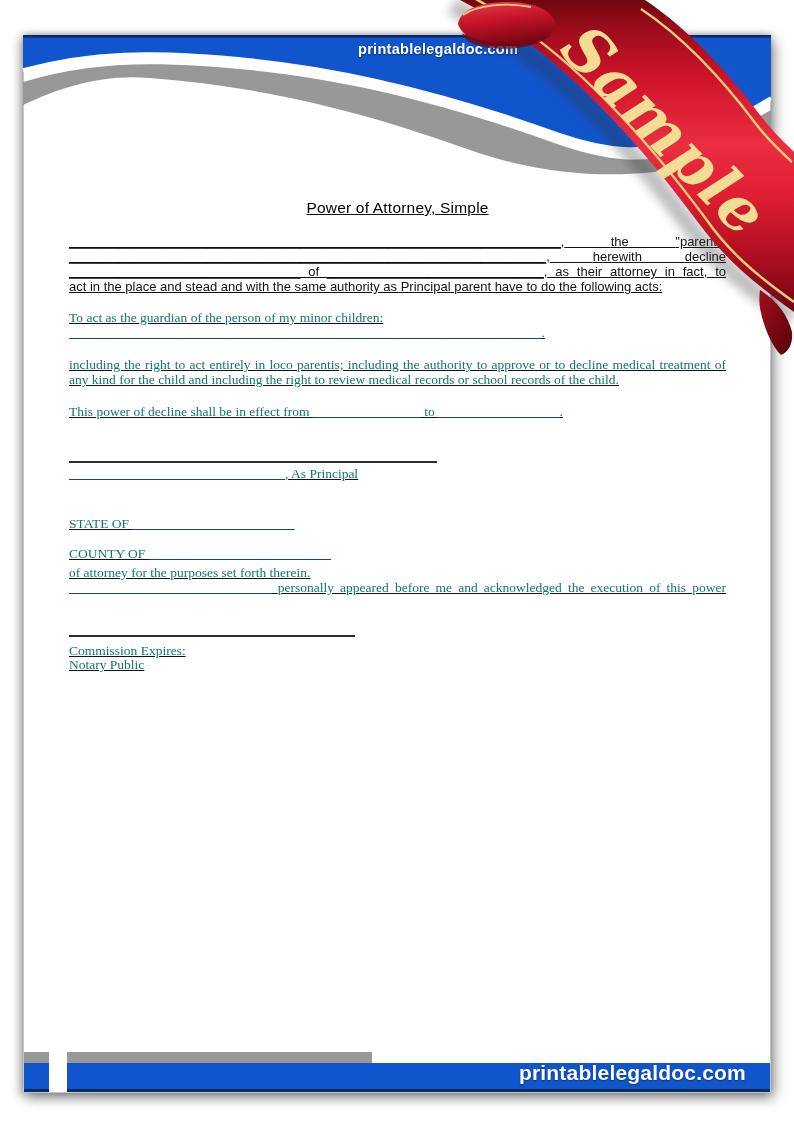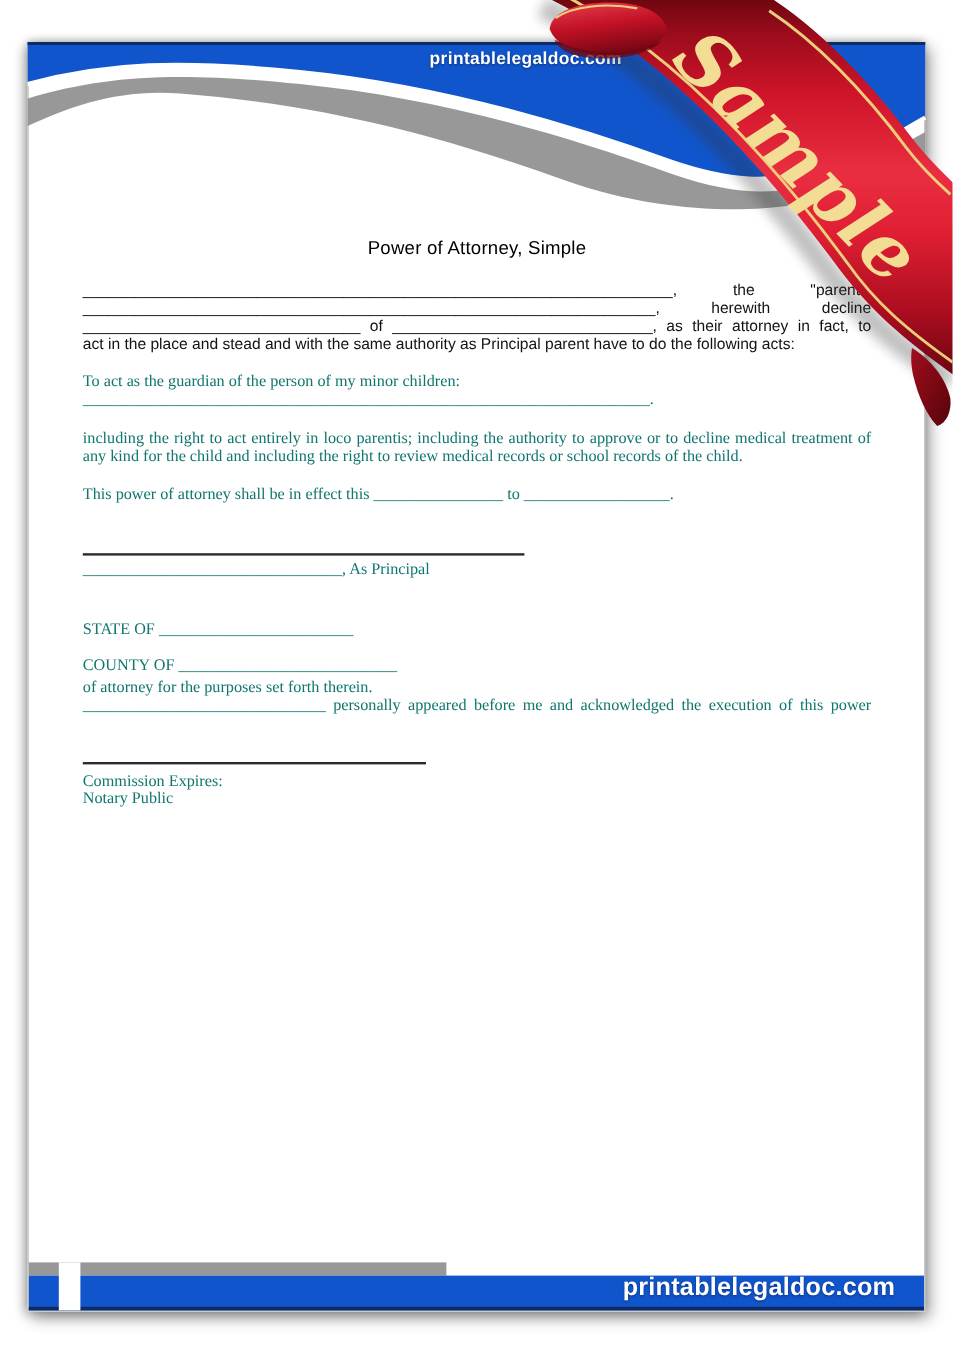--- a/index.html
+++ b/index.html
@@ -23,20 +23,21 @@
     position:absolute; left:358px; top:41px; z-index:3;
     font:bold 14.5px/16px "Liberation Sans", sans-serif;
     color:#ffffff; letter-spacing:.3px;
     text-shadow:0 1px 2px rgba(0,0,0,.45);
   }
 
   
   .content {
     position:absolute; left:45px; right:44px; top:163px;
     color:#111;
+    text-decoration:underline;
   }
   .doc-title {
     font:15.5px/18px "Liberation Sans", sans-serif; color:#000;
     text-align:center; letter-spacing:.2px; margin:0 0 17px;
   }
   .sans { font:13px/15px "Liberation Sans", sans-serif; color:#131313; }
   .serif { font:13.5px/15px "Liberation Serif", serif; color:#0f766e; }
   .jl { text-align:justify; text-align-last:justify; }
   .just { text-align:justify; }
 
@@ -101,21 +102,21 @@
       <div class="sans">act in the place and stead and with the same authority as Principal parent have to do the following acts:</div>
     </div>
 
     <div class="guardian">
       <div class="serif">To act as the guardian of the person of my minor children:</div>
       <div class="serif">______________________________________________________________________.</div>
     </div>
 
     <div class="loco serif just">including the right to act entirely in loco parentis; including the authority to approve or to decline medical treatment of any kind for the child and including the right to review medical records or school records of the child.</div>
 
-    <div class="effect serif">This power of attorney shall be in effect this ________________ to __________________.</div>
+    <div class="effect serif">This power of decline shall be in effect from ________________ to __________________.</div>
 
     <div class="sigline sigline-a"></div>
     <div class="serif principal-row">
       <span>________________________________</span><span>, As Principal</span>
     </div>
 
     <div class="serif state-row">STATE OF ________________________</div>
 
     <div class="serif county-row">COUNTY OF ___________________________</div>
 

